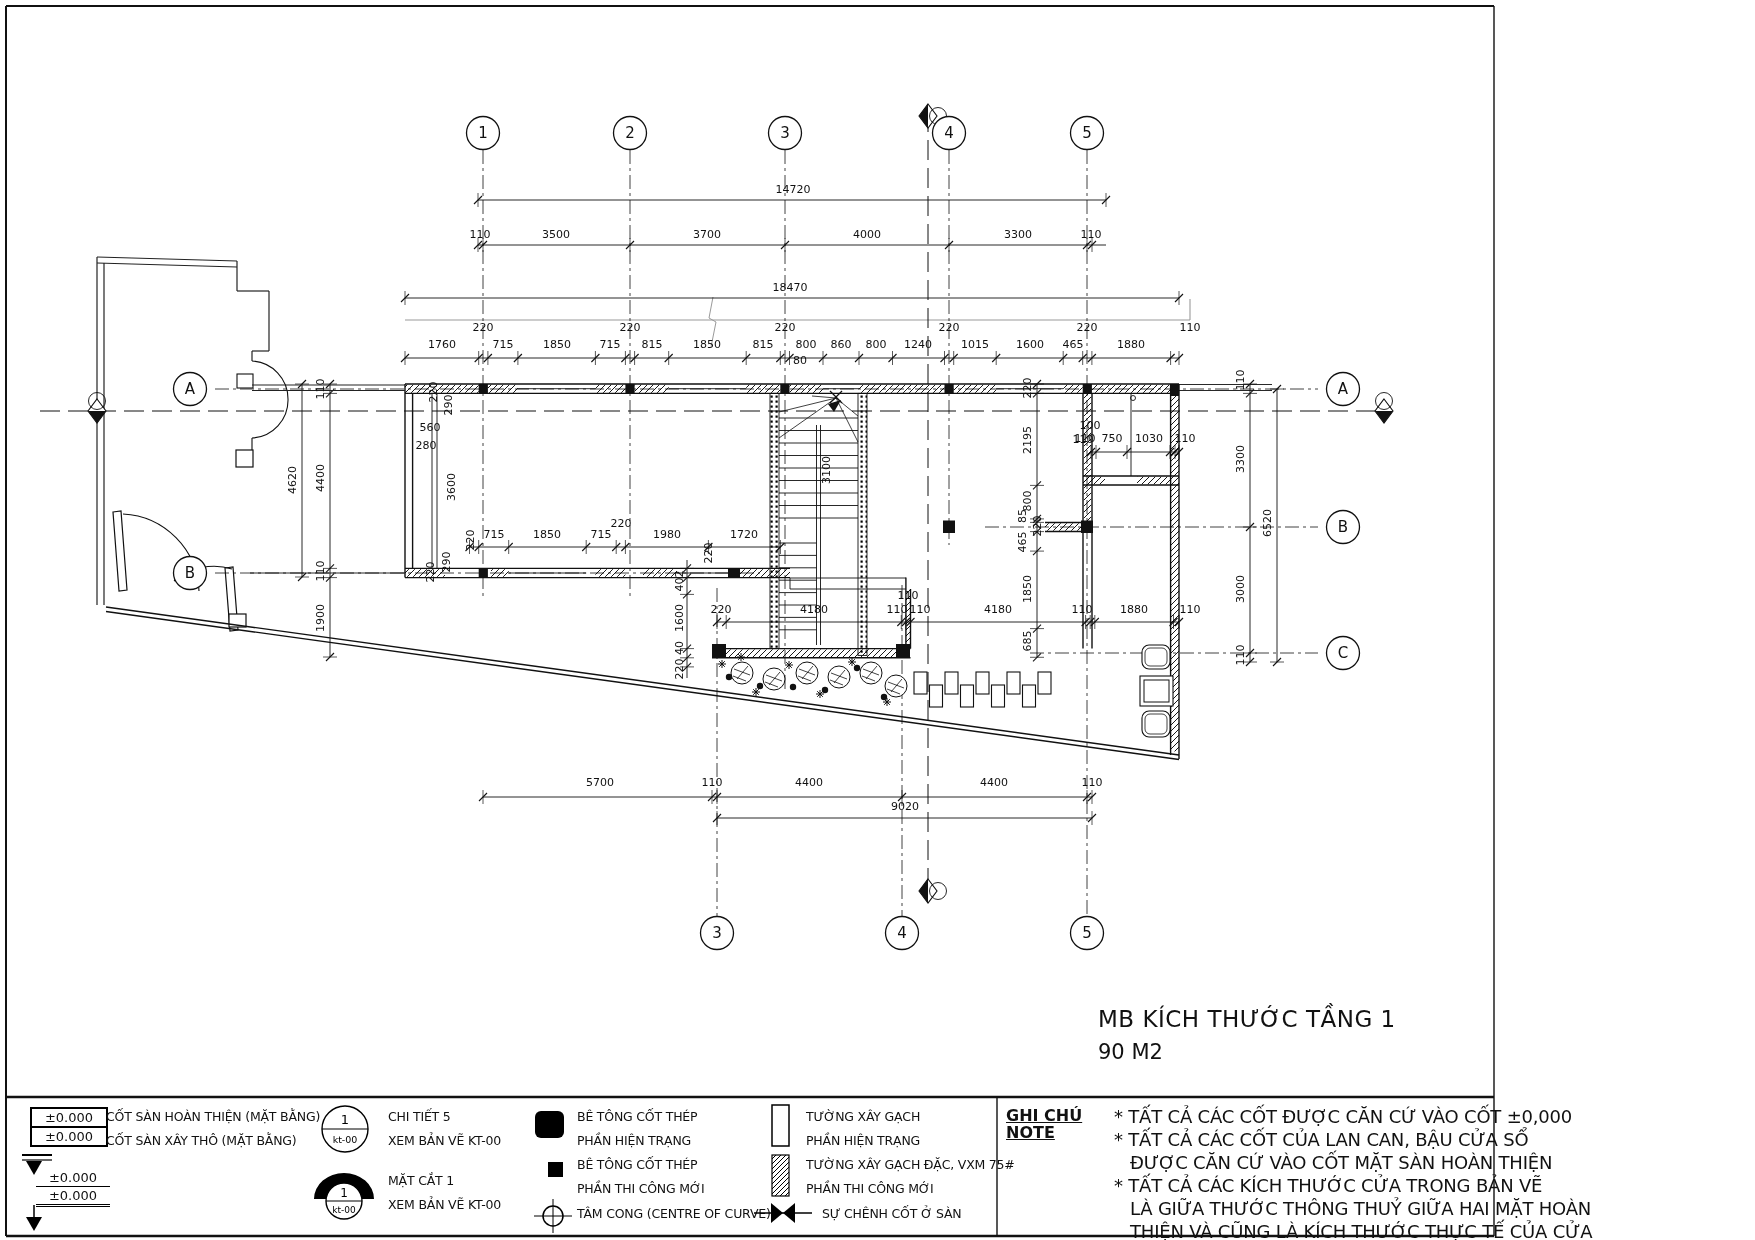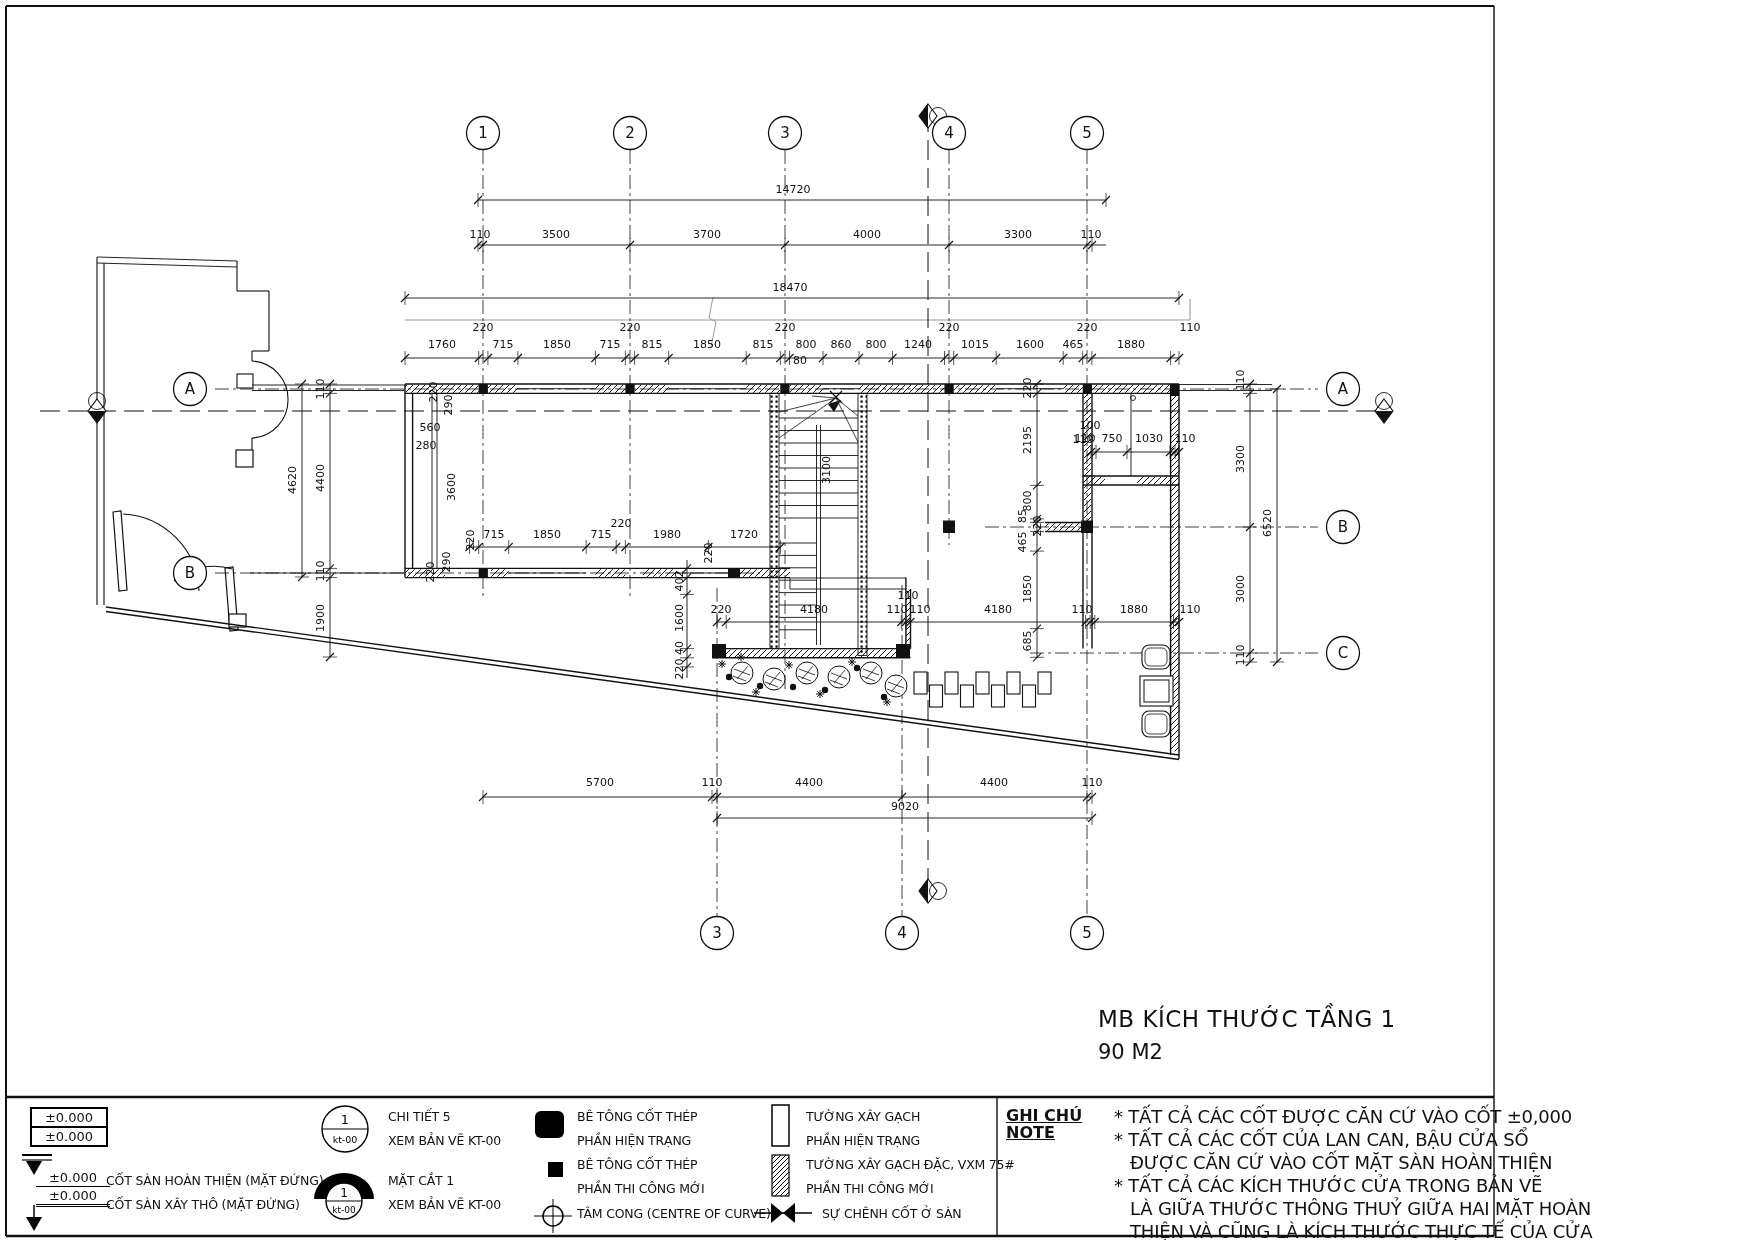--- a/index.html
+++ b/index.html
@@ -592,33 +592,33 @@
 
     <div class="abs" style="left:24px;top:10px;">
       <div class="lvbox">±0.000</div>
       <div class="lvbox" style="border-top:none;">±0.000</div>
       <svg width="40" height="34" style="display:block;margin-left:-12px;">
         <line x1="4" y1="8" x2="34" y2="8" stroke="#000" stroke-width="2"></line>
         <line x1="4" y1="13" x2="34" y2="13" stroke="#000" stroke-width="1.2"></line>
         <polygon points="8,14 24,14 16,28" fill="#000"></polygon>
       </svg>
     </div>
+    <div class="abs leg-label" style="left:100px;top:8px;">
+      <div>CỐT SÀN HOÀN THIỆN  (MẶT BẰNG)</div>
+      <div>CỐT SÀN XÂY THÔ (MẶT BẰNG)</div>
+    </div>
 
     <div class="abs" style="left:30px;top:72px;">
       <div class="lvtxt" style="border-bottom:1.5px solid #000;">±0.000</div>
       <div class="lvtxt" style="border-bottom:3px double #000;">±0.000</div>
       <svg width="40" height="30" style="display:block;margin-left:-18px;margin-top:-2px;">
         <line x1="16" y1="0" x2="16" y2="12" stroke="#000" stroke-width="1.5"></line>
         <polygon points="8,12 24,12 16,26" fill="#000"></polygon>
       </svg>
     </div>
-    <div class="abs leg-label" style="left:100px;top:72px;">
-      <div>CỐT SÀN HOÀN THIỆN  (MẶT ĐỨNG)</div>
-      <div>CỐT SÀN XÂY THÔ (MẶT ĐỨNG)</div>
-    </div>
 
     <svg class="abs" style="left:310px;top:6px;" width="58" height="52">
       <circle cx="29" cy="26" r="23" fill="none" stroke="#000" stroke-width="1.4"></circle>
       <line x1="6" y1="26" x2="52" y2="26" stroke="#000" stroke-width="1.2"></line>
       <text x="29" y="21" text-anchor="middle" font-size="13">1</text>
       <text x="29" y="40" text-anchor="middle" font-size="9.5">kt-00</text>
     </svg>
     <div class="abs leg-label" style="left:382px;top:8px;">
       <div>CHI TIẾT 5</div>
       <div>XEM BẢN VẼ KT-00</div>

